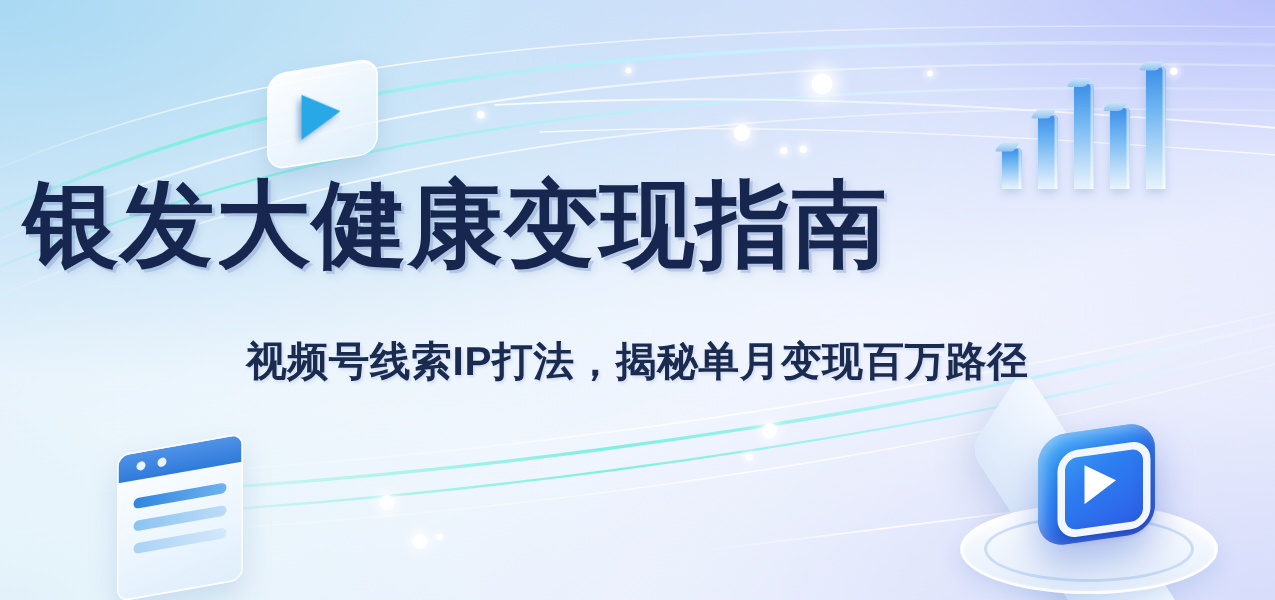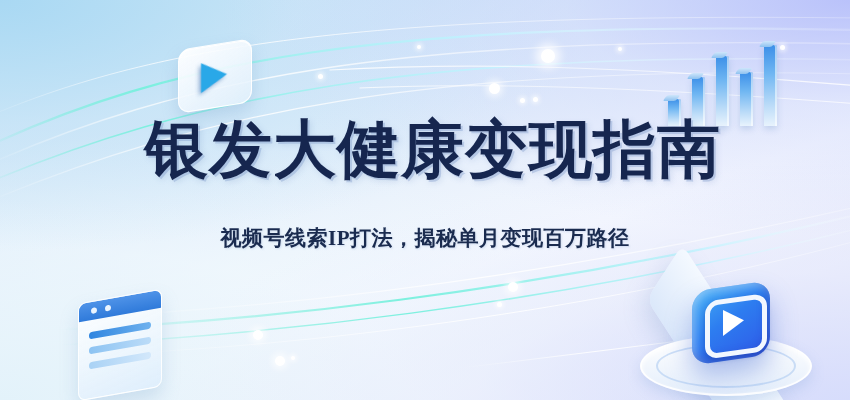--- a/index.html
+++ b/index.html
@@ -16,34 +16,34 @@
       radial-gradient(110% 80% at 100% 100%, rgba(214,220,252,0.9) 0%, rgba(232,236,253,0.5) 40%, rgba(255,255,255,0) 75%),
       radial-gradient(110% 85% at 0% 100%, rgba(226,242,250,0.95) 0%, rgba(240,249,253,0.6) 45%, rgba(255,255,255,0) 80%),
       linear-gradient(160deg,#bfe0f4 0%,#cfe4f8 22%,#eaf2fc 48%,#f4f7fe 62%,#e7e9fb 82%,#dfe2fa 100%);
   }
   .layer{position:absolute;inset:0;}
   .glow{position:absolute;border-radius:50%;background:#ffffff;}
   .glow.big{box-shadow:0 0 10px 5px rgba(255,255,255,0.85);}
   .glow.mid{box-shadow:0 0 7px 3px rgba(255,255,255,0.7);}
   .glow.sm{box-shadow:0 0 4px 2px rgba(255,255,255,0.6);}
 
-  .title-wrap{position:absolute;left:16px;right:0;top:118px;text-align:center;}
+  .title-wrap{position:absolute;left:16px;right:0;top:118px;text-align:left;}
   .title{
     display:inline-block;
     font-family:"DejaVu Sans","Liberation Sans",sans-serif;
     font-size:63px;line-height:1;font-weight:700;
     letter-spacing:1px;color:#16264f;
     text-shadow:2px 2px 0 rgba(120,150,200,0.35), 3px 3px 6px rgba(90,120,180,0.18);
     white-space:nowrap;
   }
   .subtitle-wrap{position:absolute;left:0;right:0;top:228px;text-align:center;}
   .subtitle{
     display:inline-block;
-    font-family:Liberation Serif, serif;
-    font-size:21px;line-height:1;font-weight:700;color:#1a2b4f;
+    font-family:Liberation Sans, sans-serif;
+    font-size:27px;line-height:1;font-weight:700;color:#1a2b4f;
     letter-spacing:0.5px;white-space:nowrap;
     text-shadow:1px 1px 2px rgba(140,165,210,0.30);
   }
 
   
   .play-card{
     position:absolute;left:178px;top:44px;width:72px;height:62px;
     transform:skewY(-9deg);
     border-radius:12px;
     background:linear-gradient(150deg,rgba(255,255,255,0.95),rgba(226,240,252,0.85));

